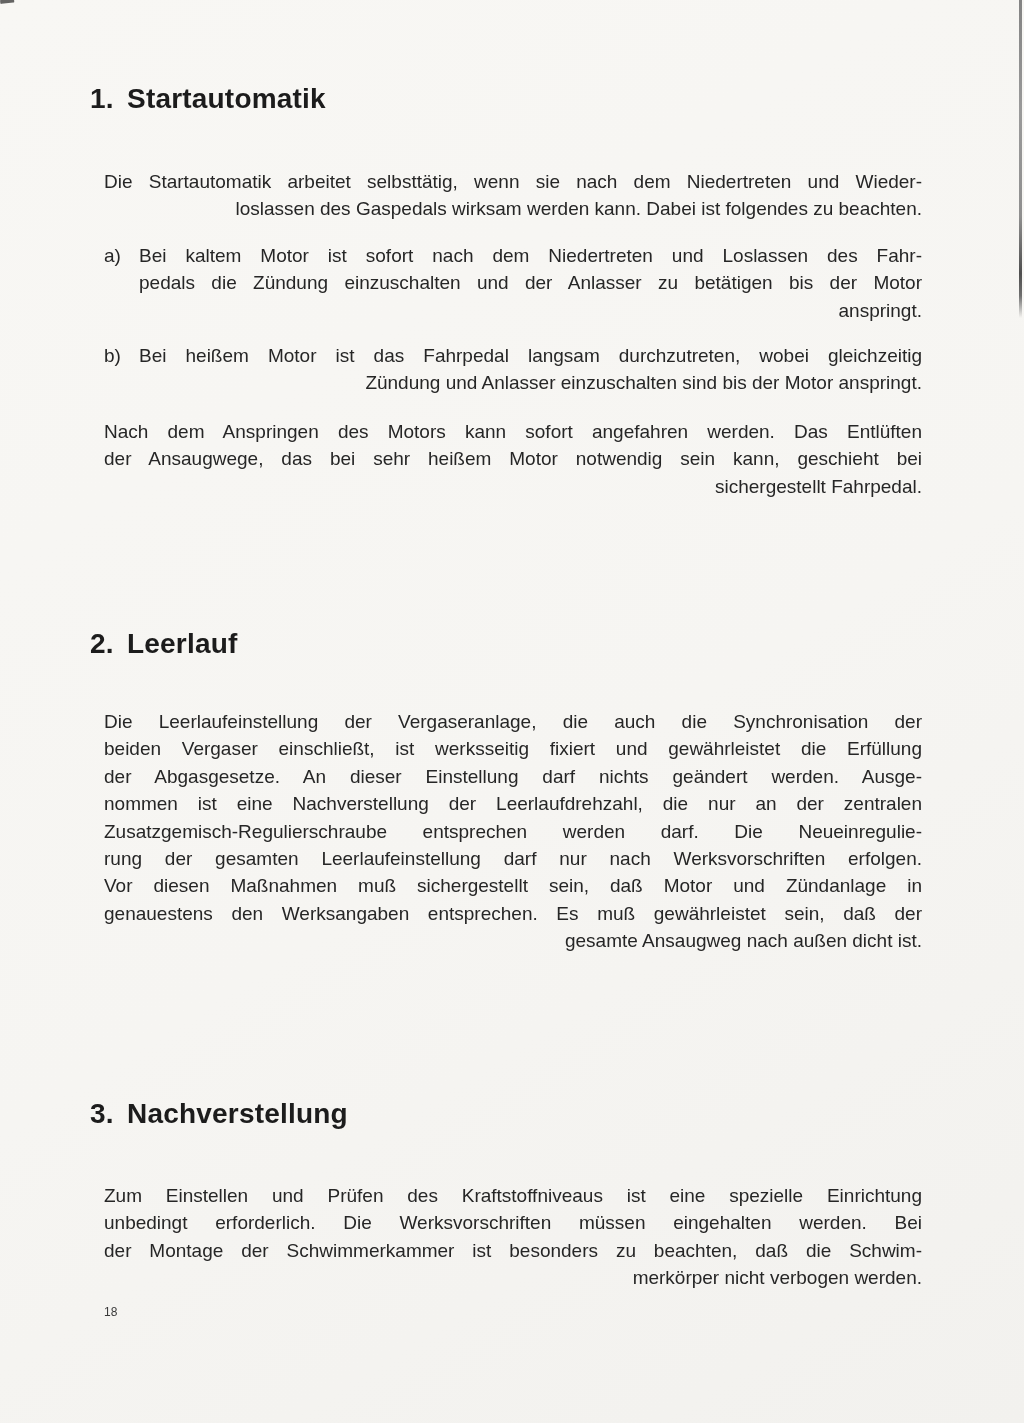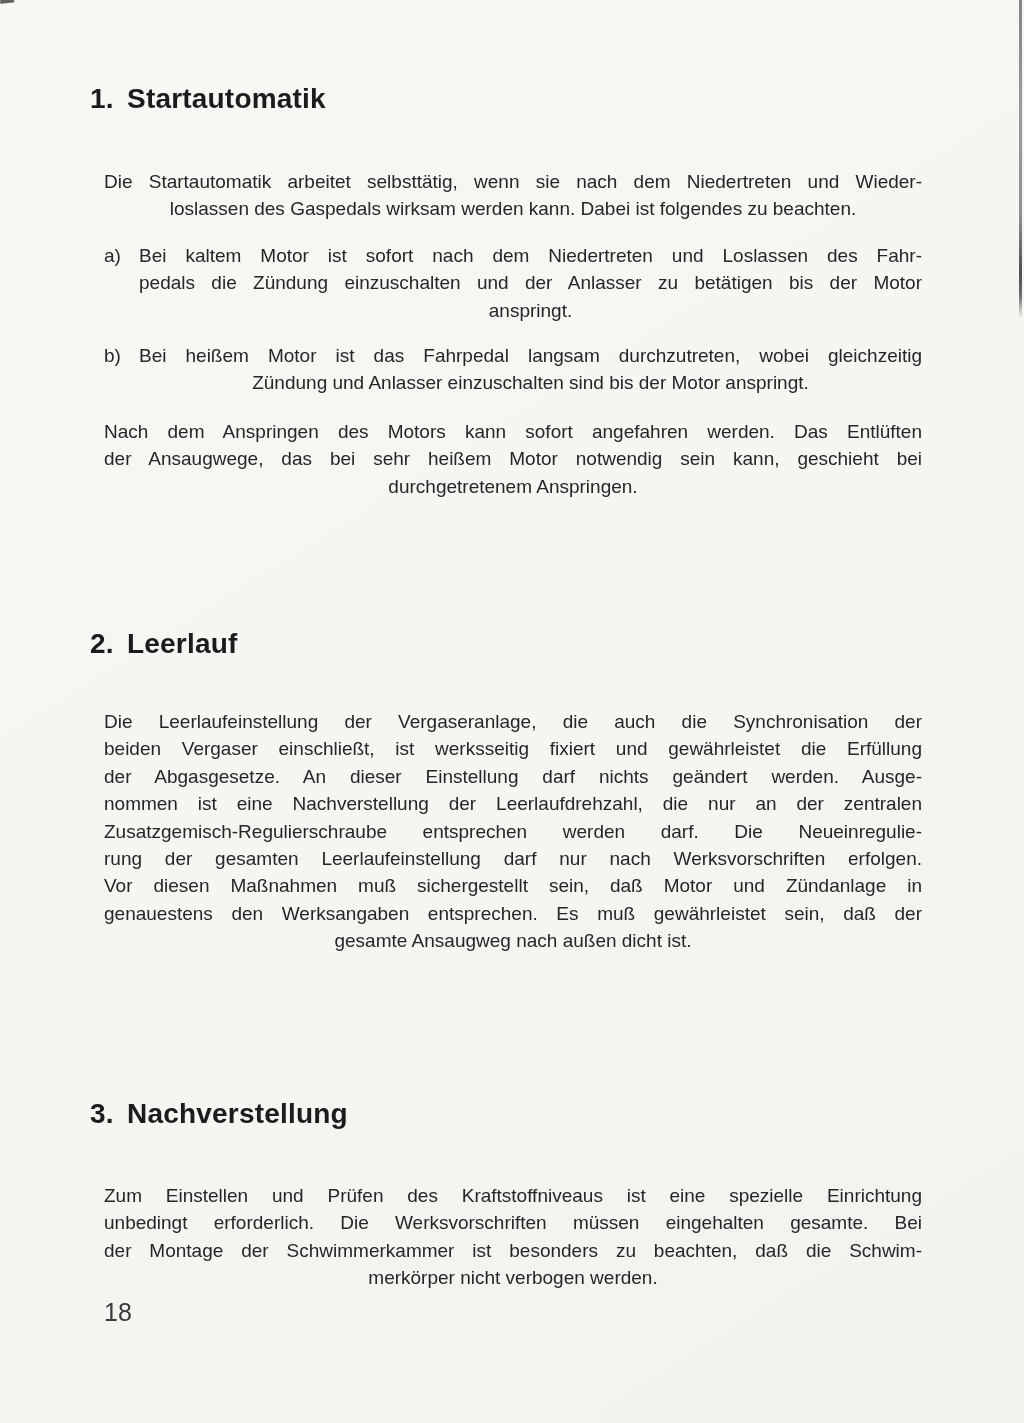--- a/index.html
+++ b/index.html
@@ -60,36 +60,36 @@
   }
   
   .block {
     position: absolute;
     left: 104px;
     width: 818px;
     font-size: 19px;
     line-height: 27.4px;
     color: #262626;
   }
-  .bl { text-align: center; }
+  .bl { text-align: right; }
   .j {
     text-align: justify;
     text-align-last: justify;
   }
   .li-marker {
     position: absolute;
     left: 0;
     top: 0;
   }
   .li-lines { margin-left: 35px; }
   .pagenum {
     position: absolute;
     left: 104px;
     top: 1300px;
-    font-size: 25px;
+    font-size: 12px;
     line-height: 24px;
     color: #3a3a3a;
   }
 </style>
 </head>
 <body>
 
 <div class="doc">
 
   <div class="corner-mark"></div>
@@ -118,21 +118,21 @@
     <span class="li-marker">b)</span>
     <div class="li-lines">
       <div class="bl j">Bei heißem Motor ist das Fahrpedal langsam durchzutreten, wobei gleichzeitig</div>
       <div class="bl">Zündung und Anlasser einzuschalten sind bis der Motor anspringt.</div>
     </div>
   </div>
 
   <div class="block" style="top:418px">
     <div class="bl j">Nach dem Anspringen des Motors kann sofort angefahren werden. Das Entlüften</div>
     <div class="bl j">der Ansaugwege, das bei sehr heißem Motor notwendig sein kann, geschieht bei</div>
-    <div class="bl">durchgetretenem Anspringen.</div>
+    <div class="bl">sichergestellt Fahrpedal.</div>
   </div>
 
   <h2 class="heading" style="top:627px">
     <span class="num">2.</span>
     <span>Leerlauf</span>
   </h2>
 
   <div class="block" style="top:708px">
     <div class="bl j">Die Leerlaufeinstellung der Vergaseranlage, die auch die Synchronisation der</div>
     <div class="bl j">beiden Vergaser einschließt, ist werksseitig fixiert und gewährleistet die Erfüllung</div>
@@ -145,20 +145,20 @@
     <div class="bl">gesamte Ansaugweg nach außen dicht ist.</div>
   </div>
 
   <h2 class="heading" style="top:1097px">
     <span class="num">3.</span>
     <span>Nachverstellung</span>
   </h2>
 
   <div class="block" style="top:1182px">
     <div class="bl j">Zum Einstellen und Prüfen des Kraftstoffniveaus ist eine spezielle Einrichtung</div>
-    <div class="bl j">unbedingt erforderlich. Die Werksvorschriften müssen eingehalten gesamte. Bei</div>
+    <div class="bl j">unbedingt erforderlich. Die Werksvorschriften müssen eingehalten werden. Bei</div>
     <div class="bl j">der Montage der Schwimmerkammer ist besonders zu beachten, daß die Schwim-</div>
     <div class="bl">merkörper nicht verbogen werden.</div>
   </div>
 
   <div class="pagenum">18</div>
 
 </div>
 
 </body></html>

